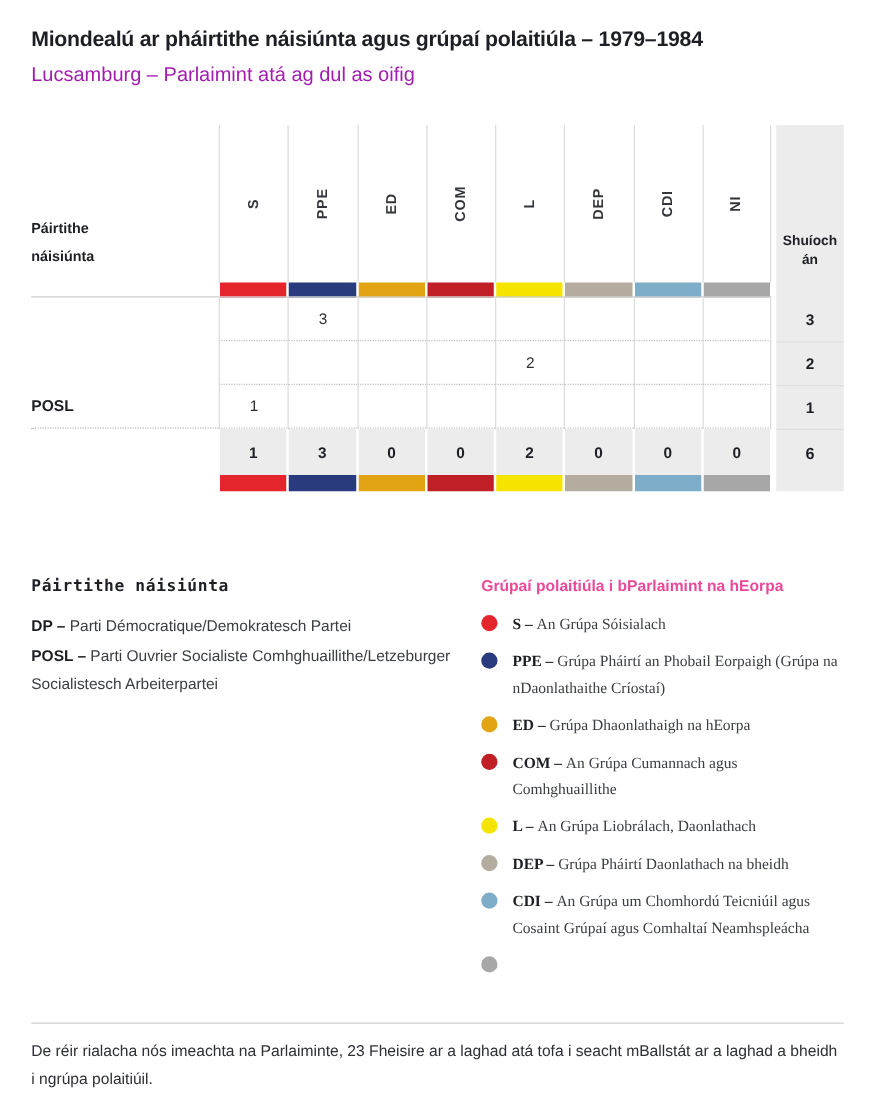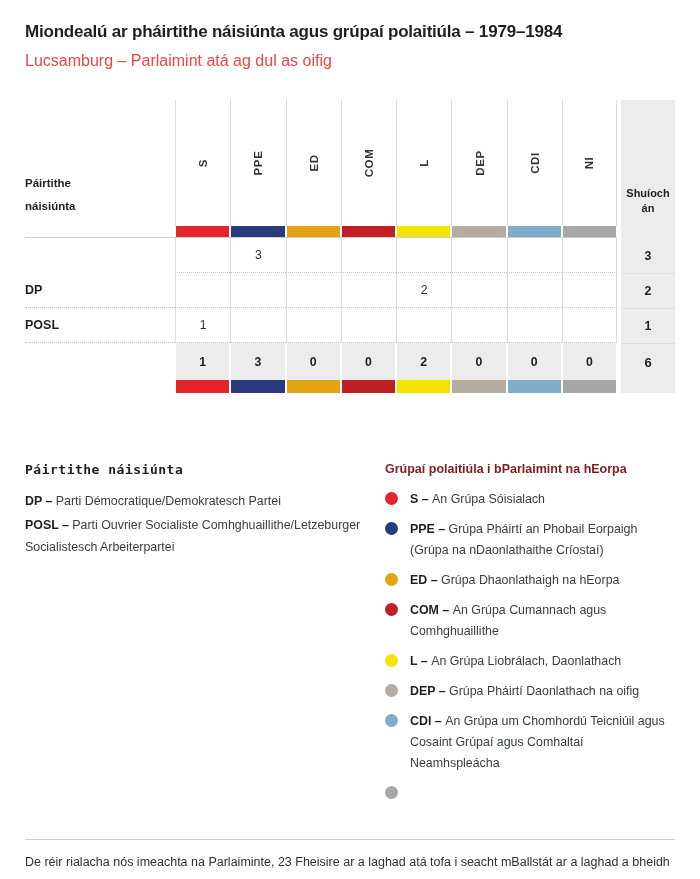--- a/index.html
+++ b/index.html
@@ -7,21 +7,21 @@
   body {
     width:700px; height:879px;
     font-family:"Liberation Sans", sans-serif;
     color:#1d1f24;
     overflow:hidden;
   }
   .page { padding:20px 25px 0 25px; }
 
   
   .title { font-size:17px; font-weight:bold; line-height:24px; color:#1d1f24; letter-spacing:-0.2px; }
-  .subtitle { font-size:16px; line-height:24px; color:#ef4444; margin-top:5px; font-weight:normal; }
+  .subtitle { font-size:16px; line-height:24px; color:#a21caf; margin-top:5px; font-weight:normal; }
 
   
   .tbl {
     margin-top:27px;
     width:650px;
     display:grid;
     grid-template-columns:150px repeat(8, 55.25px) 4px 54px;
     grid-template-rows:126px 12px 35px 35px 35px 37px 13px;
     position:relative;
   }
@@ -79,24 +79,24 @@
 
   
   .legends { margin-top:69px; display:flex; width:650px; }
   .legend-left { width:360px; flex:none; padding-right:8px; }
   .legend-right { width:290px; flex:none; }
   .legend-left h3 {
     font-family:"DejaVu Sans Mono", monospace;
     font-size:13px; font-weight:bold; letter-spacing:0.5px;
     color:#1d1f24; margin-bottom:13px;
   }
-  .legend-right h3 { font-size:12.5px; font-weight:bold; color:#7f1d1d; margin-bottom:13px; }
+  .legend-right h3 { font-size:12.5px; font-weight:bold; color:#ec4899; margin-bottom:13px; }
   .party-item { font-size:12.4px; line-height:22px; color:#3a3d42; margin-bottom:2px; }
   .party-item b, .group-item b { color:#1d1f24; }
-  .group-item { display:flex; margin-bottom:9px; }
+  .group-item { display:flex; margin-bottom:9px;font-family:Liberation Serif, serif; }
   .dot { width:13px; height:13px; border-radius:50%; flex:none; margin-top:3px; }
   .group-item .txt { margin-left:12px; font-size:12.4px; line-height:21px; color:#3a3d42; }
 
   
   .rule { border:none; border-top:1px solid #cfcfcf; width:650px; }
   .rule.r1 { margin-top:31px; }
   .footnote { width:650px; font-size:12.5px; line-height:22px; color:#2e3035; margin:11px 0 12px 0; }
 </style>
 </head>
 <body>
@@ -152,21 +152,20 @@
     <div class="cell" style="grid-row:3;grid-column:2"></div>
     <div class="cell" style="grid-row:3;grid-column:3">3</div>
     <div class="cell" style="grid-row:3;grid-column:4"></div>
     <div class="cell" style="grid-row:3;grid-column:5"></div>
     <div class="cell" style="grid-row:3;grid-column:6"></div>
     <div class="cell" style="grid-row:3;grid-column:7"></div>
     <div class="cell" style="grid-row:3;grid-column:8"></div>
     <div class="cell last" style="grid-row:3;grid-column:9"></div>
     <div class="seats-cell first" style="grid-row:3">3</div>
 
-    <div class="row-label" style="grid-row:4">DP</div>
     <div class="cell" style="grid-row:4;grid-column:2"></div>
     <div class="cell" style="grid-row:4;grid-column:3"></div>
     <div class="cell" style="grid-row:4;grid-column:4"></div>
     <div class="cell" style="grid-row:4;grid-column:5"></div>
     <div class="cell" style="grid-row:4;grid-column:6">2</div>
     <div class="cell" style="grid-row:4;grid-column:7"></div>
     <div class="cell" style="grid-row:4;grid-column:8"></div>
     <div class="cell last" style="grid-row:4;grid-column:9"></div>
     <div class="seats-cell" style="grid-row:4">2</div>
 
@@ -224,21 +223,21 @@
       <div class="group-item">
         <span class="dot" style="background-color: rgb(192, 31, 38);"></span>
         <span class="txt"><b>COM – </b><span>An Grúpa Cumannach agus Comhghuaillithe</span></span>
       </div>
       <div class="group-item">
         <span class="dot" style="background-color: rgb(245, 228, 0);"></span>
         <span class="txt"><b>L – </b><span>An Grúpa Liobrálach, Daonlathach</span></span>
       </div>
       <div class="group-item">
         <span class="dot" style="background-color: rgb(179, 172, 159);"></span>
-        <span class="txt"><b>DEP – </b><span>Grúpa Pháirtí Daonlathach na oifig</span></span>
+        <span class="txt"><b>DEP – </b><span>Grúpa Pháirtí Daonlathach na bheidh</span></span>
       </div>
       <div class="group-item">
         <span class="dot" style="background-color: rgb(126, 173, 202);"></span>
         <span class="txt"><b>CDI – </b><span>An Grúpa um Chomhordú Teicniúil agus Cosaint Grúpaí agus Comhaltaí Neamhspleácha</span></span>
       </div>
       <div class="group-item">
         <span class="dot" style="background-color: rgb(167, 167, 167);"></span>
       </div>
     </div>
   </div>

